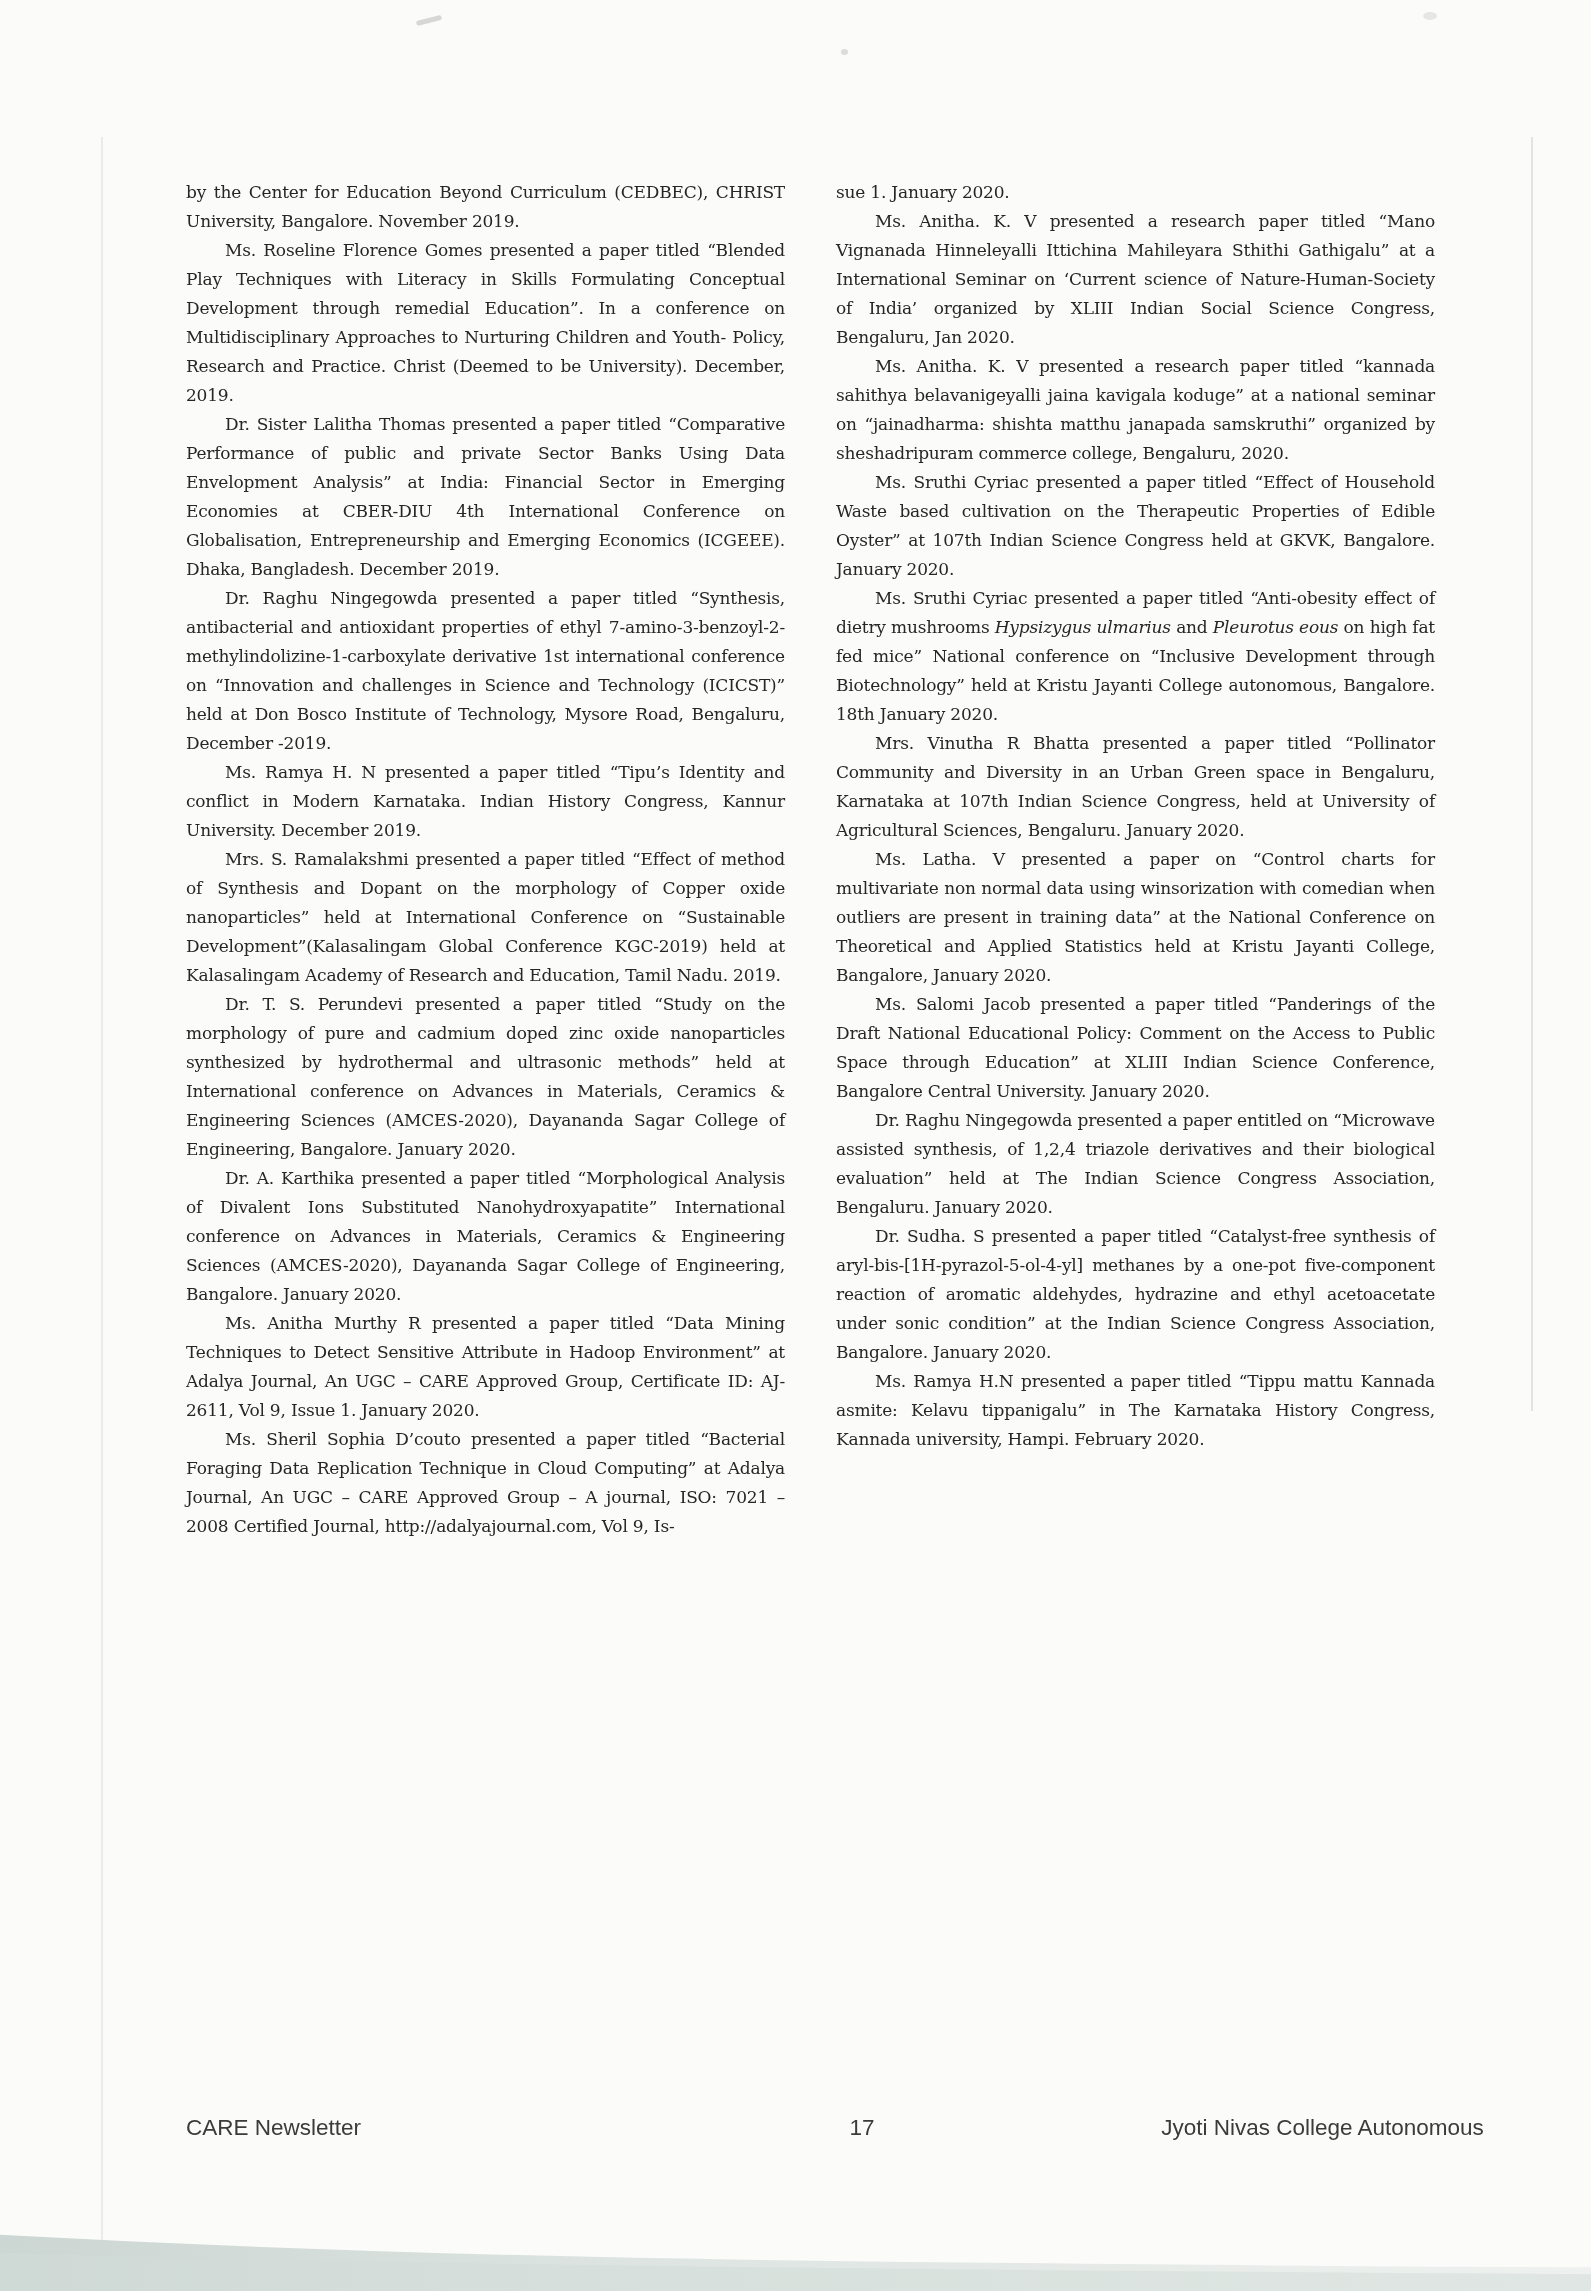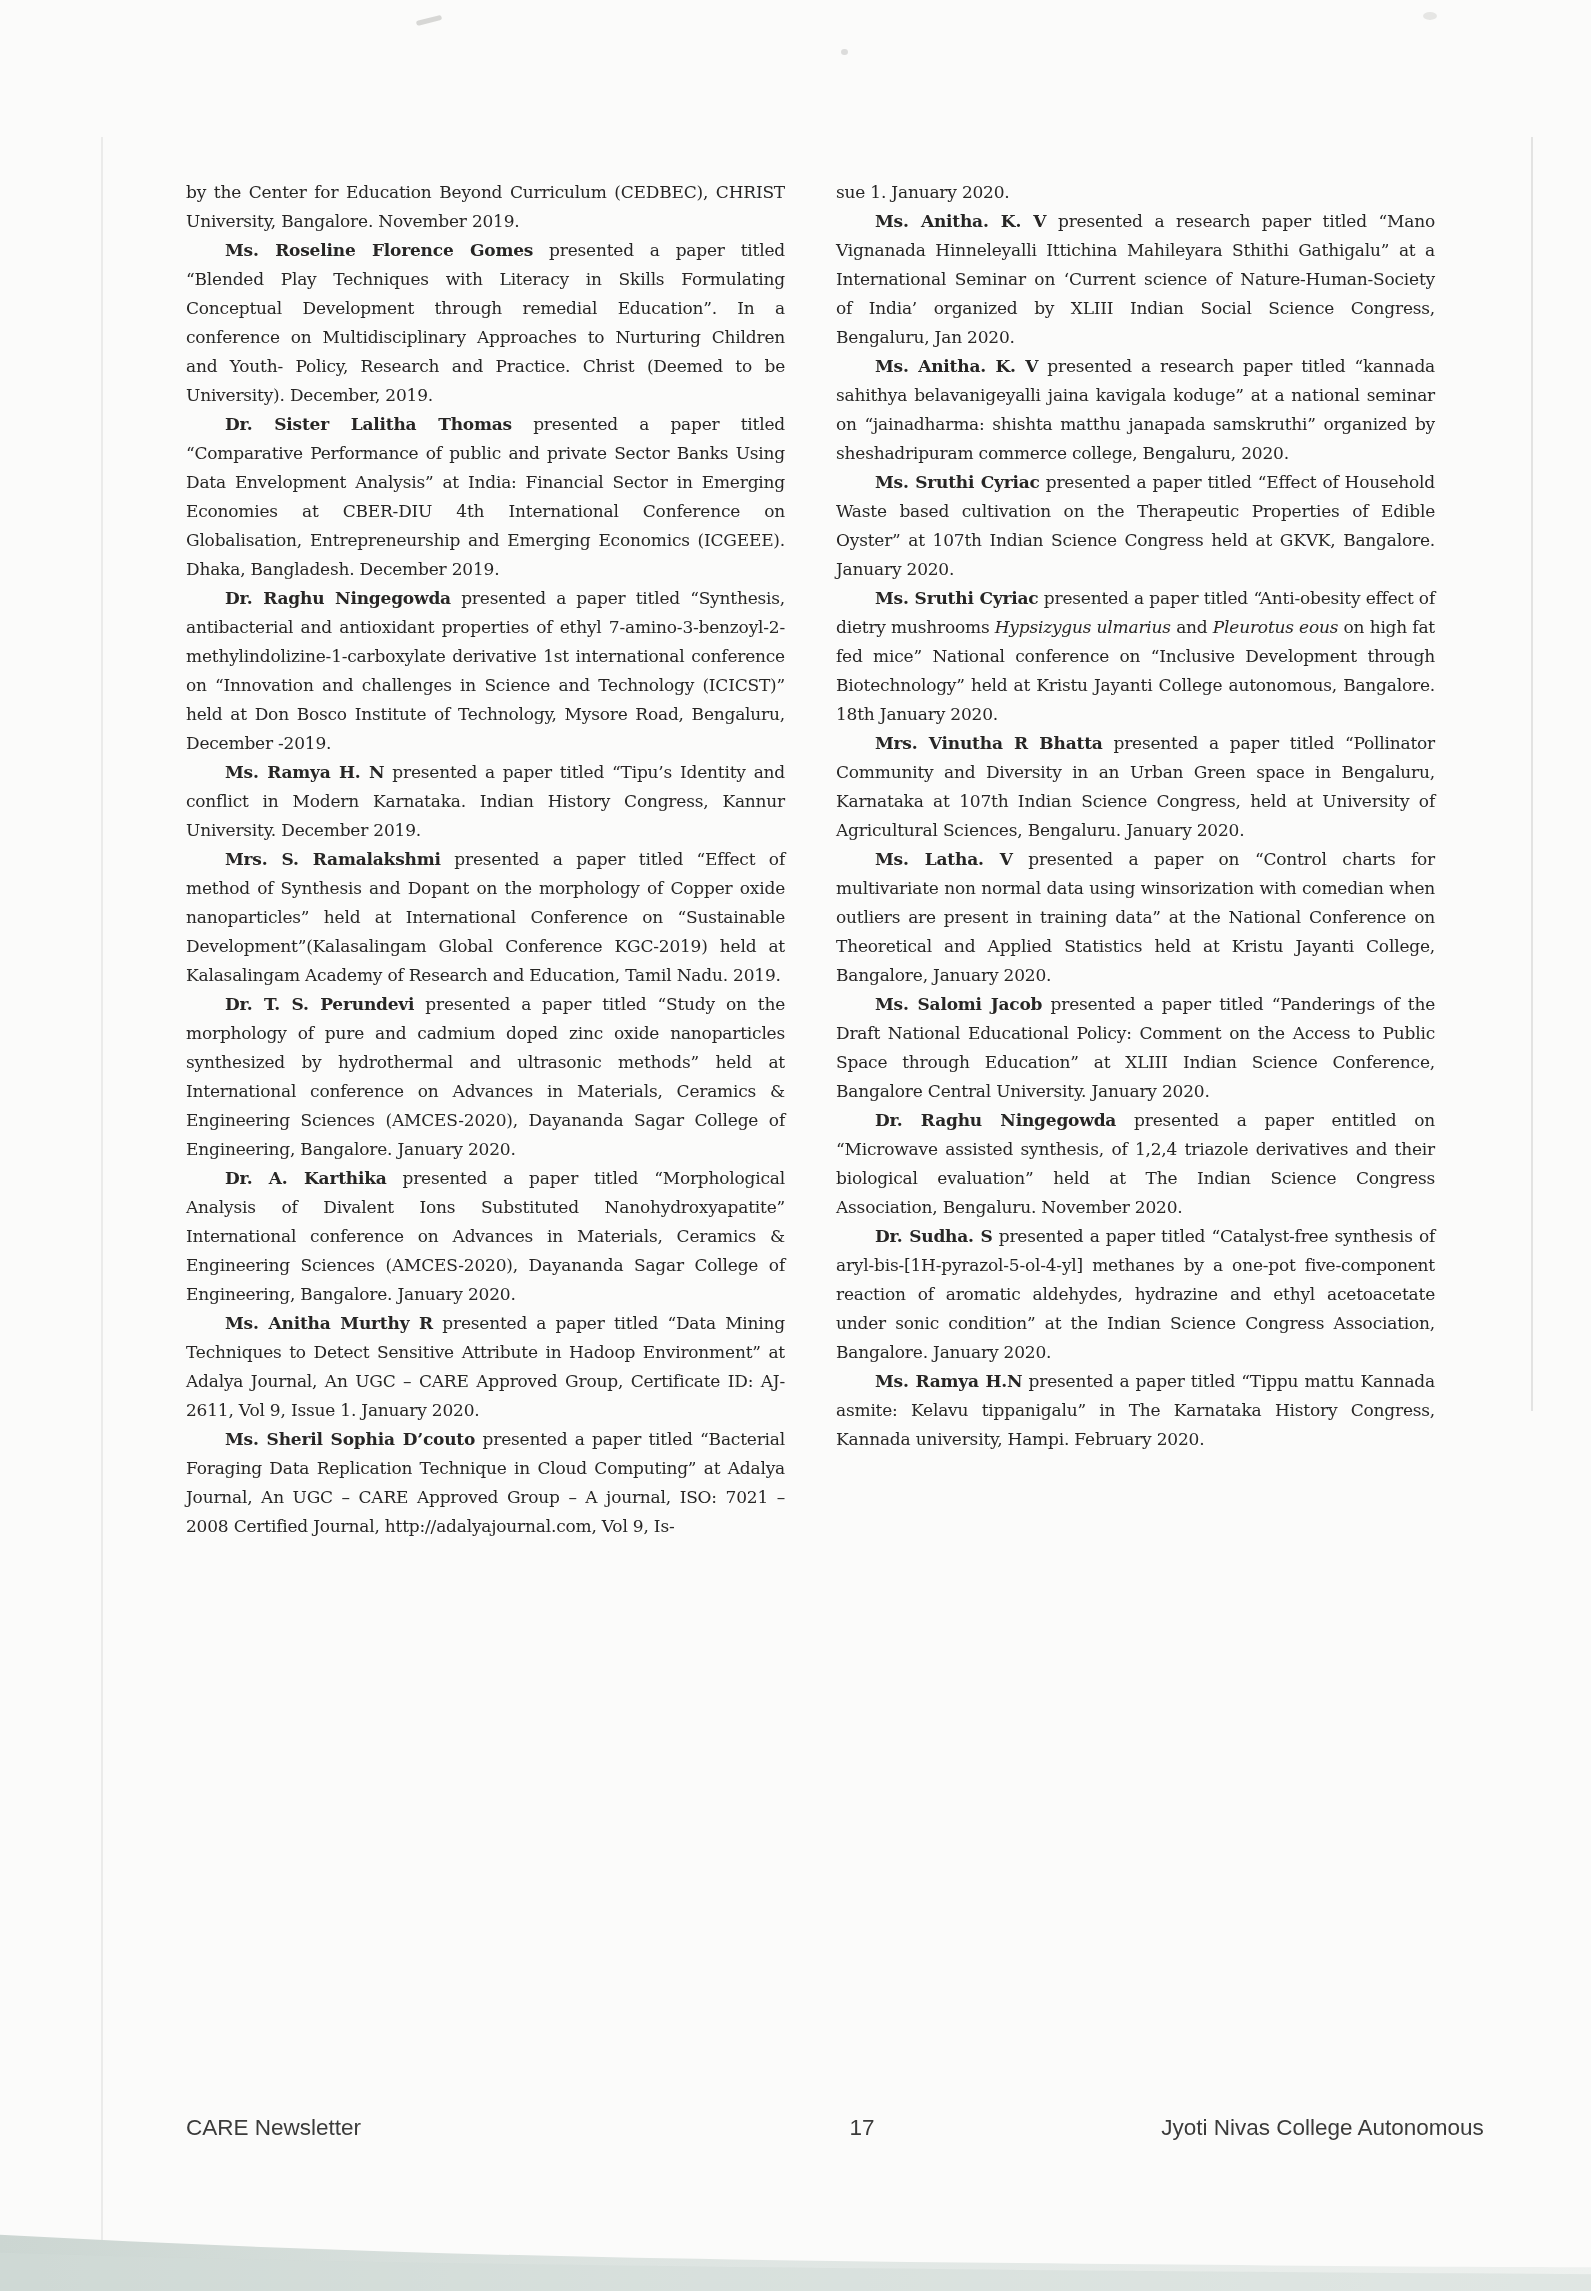--- a/index.html
+++ b/index.html
@@ -45,21 +45,21 @@
     font-size: 17px;
     line-height: 29px;
     text-align: justify;
     letter-spacing: -0.2px;
   }
   .col p {
     margin: 0;
     text-indent: 39px;
   }
   .col p.noindent { text-indent: 0; }
-  .col .bold { font-weight: 700; }
+  .col .bold { font-weight: 400; }
   .col .italic { font-style: italic; }
 
   .footer {
     position: absolute;
     left: 186px; top: 2115px;
     width: 1353px;
     display: flex;
     align-items: baseline;
     font-family: "Liberation Sans", sans-serif;
     font-size: 22.5px;
@@ -99,21 +99,21 @@
     </div>
   <div class="col">
       <p class="noindent"><span class="normal">sue 1. January 2020.</span></p>
       <p><span class="bold">Ms. Anitha. K. V</span><span class="normal"> presented a research paper titled “Mano Vignanada Hinneleyalli Ittichina Mahileyara Sthithi Gathigalu” at a International Seminar on ‘Current science of Nature-Human-Society of India’ organized by XLIII Indian Social Science Congress, Bengaluru, Jan 2020.</span></p>
       <p><span class="bold">Ms. Anitha. K. V</span><span class="normal"> presented a research paper titled “kannada sahithya belavanigeyalli jaina kavigala koduge” at a national seminar on “jainadharma: shishta matthu janapada samskruthi” organized by sheshadripuram commerce college, Bengaluru, 2020.</span></p>
       <p><span class="bold">Ms. Sruthi Cyriac</span><span class="normal"> presented a paper titled “Effect of Household Waste based cultivation on the Therapeutic Properties of Edible Oyster” at 107th Indian Science Congress held at GKVK, Bangalore. January 2020.</span></p>
       <p><span class="bold">Ms. Sruthi Cyriac</span><span class="normal"> presented a paper titled “Anti-obesity effect of dietry mushrooms </span><span class="italic">Hypsizygus ulmarius</span><span class="normal"> and </span><span class="italic">Pleurotus eous</span><span class="normal"> on high fat fed mice” National conference on “Inclusive Development through Biotechnology” held at Kristu Jayanti College autonomous, Bangalore. 18th January 2020.</span></p>
       <p><span class="bold">Mrs. Vinutha R Bhatta</span><span class="normal"> presented a paper titled “Pollinator Community and Diversity in an Urban Green space in Bengaluru, Karnataka at 107th Indian Science Congress, held at University of Agricultural Sciences, Bengaluru. January 2020.</span></p>
       <p><span class="bold">Ms. Latha. V</span><span class="normal"> presented a paper on “Control charts for multivariate non normal data using winsorization with comedian when outliers are present in training data” at the National Conference on Theoretical and Applied Statistics held at Kristu Jayanti College, Bangalore, January 2020.</span></p>
       <p><span class="bold">Ms. Salomi Jacob</span><span class="normal"> presented a paper titled “Panderings of the Draft National Educational Policy: Comment on the Access to Public Space through Education” at XLIII Indian Science Conference, Bangalore Central University. January 2020.</span></p>
-      <p><span class="bold">Dr. Raghu Ningegowda</span><span class="normal"> presented a paper entitled on “Microwave assisted synthesis, of 1,2,4 triazole derivatives and their biological evaluation” held at The Indian Science Congress Association, Bengaluru. November 2020.</span></p>
+      <p><span class="bold">Dr. Raghu Ningegowda</span><span class="normal"> presented a paper entitled on “Microwave assisted synthesis, of 1,2,4 triazole derivatives and their biological evaluation” held at The Indian Science Congress Association, Bengaluru. January 2020.</span></p>
       <p><span class="bold">Dr. Sudha. S</span><span class="normal"> presented a paper titled “Catalyst-free synthesis of aryl-bis-[1H-pyrazol-5-ol-4-yl] methanes by a one-pot five-component reaction of aromatic aldehydes, hydrazine and ethyl acetoacetate under sonic condition” at the Indian Science Congress Association, Bangalore. January 2020.</span></p>
       <p><span class="bold">Ms. Ramya H.N</span><span class="normal"> presented a paper titled “Tippu mattu Kannada asmite: Kelavu tippanigalu” in The Karnataka History Congress, Kannada university, Hampi. February 2020.</span></p>
     </div>
 </div>
 
 <div class="footer">
   <div class="f-left">CARE Newsletter</div>
   <div class="f-mid">17</div>
   <div class="f-right">Jyoti Nivas College Autonomous</div>
 </div>

